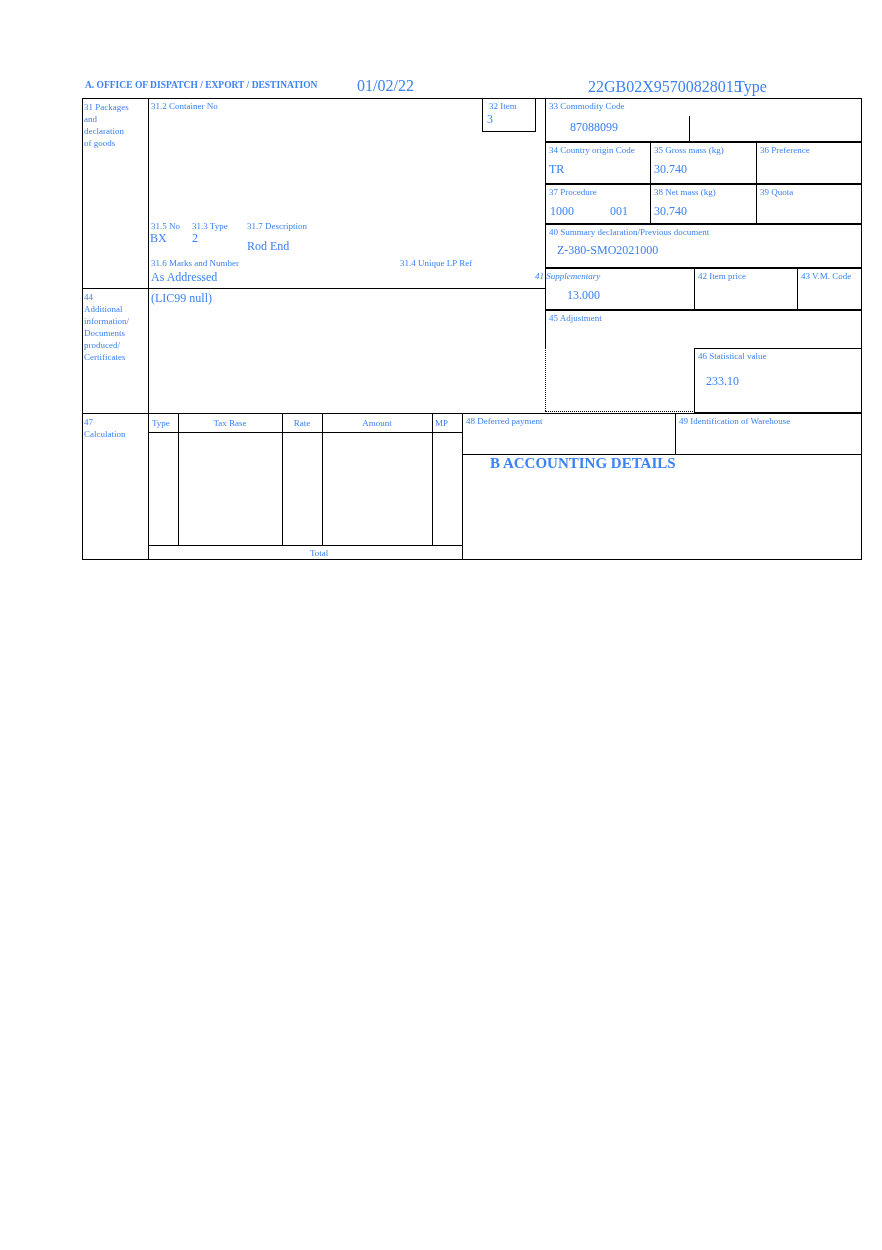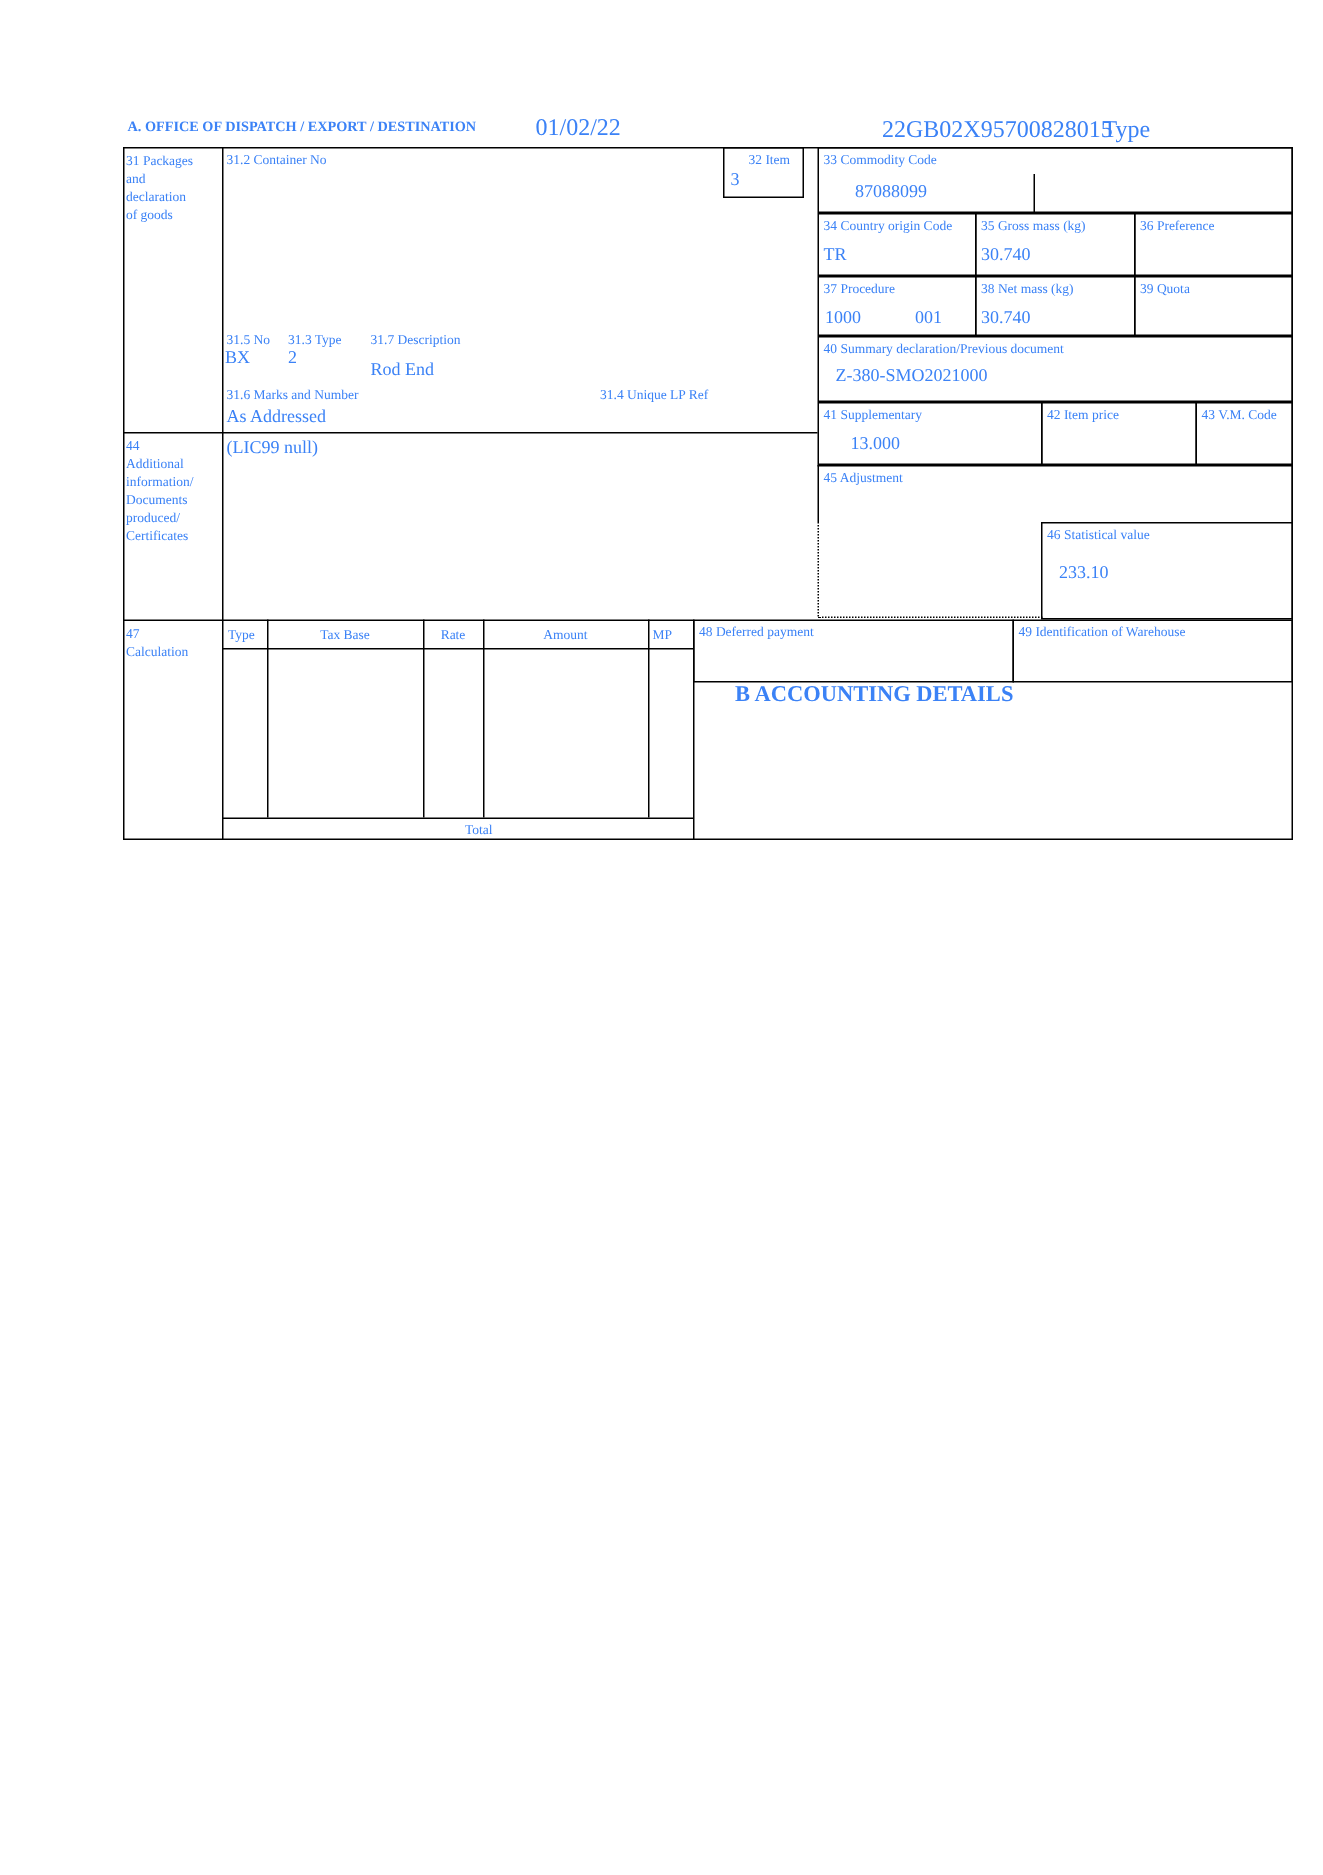--- a/index.html
+++ b/index.html
@@ -51,21 +51,21 @@
   <div class="lbl" style="left:247px; top:221px;">31.7 Description</div>
   <div class="val" style="left:150px; top:231px;">BX</div>
   <div class="val" style="left:192px; top:231px;">2</div>
   <div class="val" style="left:247px; top:239px;">Rod End</div>
 
   <div class="lbl" style="left:151px; top:258px;">31.6 Marks and Number</div>
   <div class="lbl" style="left:400px; top:258px;">31.4 Unique LP Ref</div>
   <div class="val" style="left:151px; top:270px;">As Addressed</div>
 
   <div class="box" style="left:482px; top:98px; width:54px; height:34px;"></div>
-  <div class="lbl" style="left:499px; top:101px;">32 Item</div>
+  <div class="lbl" style="left:489px; top:101px;">32 Item</div>
   <div class="val" style="left:487px; top:112px;">3</div>
 
   <div class="box" style="left:545px; top:98px; width:317px; height:44px;"></div>
   <div class="vline" style="left:689px; top:116px; height:26px;"></div>
   <div class="lbl" style="left:549px; top:101px;">33 Commodity Code</div>
   <div class="val" style="left:570px; top:120px;">87088099</div>
 
   <div class="box" style="left:545px; top:142px; width:106px; height:42px;"></div>
   <div class="box" style="left:650px; top:142px; width:107px; height:42px;"></div>
   <div class="box" style="left:756px; top:142px; width:106px; height:42px;"></div>
@@ -85,21 +85,21 @@
   <div class="val" style="left:654px; top:204px;">30.740</div>
   <div class="lbl" style="left:760px; top:187px;">39 Quota</div>
 
   <div class="box" style="left:545px; top:224px; width:317px; height:44px;"></div>
   <div class="lbl" style="left:549px; top:227px;">40 Summary declaration/Previous document</div>
   <div class="val" style="left:557px; top:243px;">Z-380-SMO2021000</div>
 
   <div class="box" style="left:545px; top:268px; width:150px; height:42px;"></div>
   <div class="box" style="left:694px; top:268px; width:104px; height:42px;"></div>
   <div class="box" style="left:797px; top:268px; width:65px; height:42px;"></div>
-  <div class="lbl" style="left:549px; top:271px;">41 Supplementary</div>
+  <div class="lbl" style="left:535px; top:271px;font-style:italic;">41 Supplementary</div>
   <div class="val" style="left:567px; top:288px;">13.000</div>
   <div class="lbl" style="left:698px; top:271px;">42 Item price</div>
   <div class="lbl" style="left:801px; top:271px;">43 V.M. Code</div>
 
   <div class="stack" style="position:absolute; left:84px; top:291px;">
     <div>44</div>
     <div>Additional</div>
     <div>information/</div>
     <div>Documents</div>
     <div>produced/</div>

